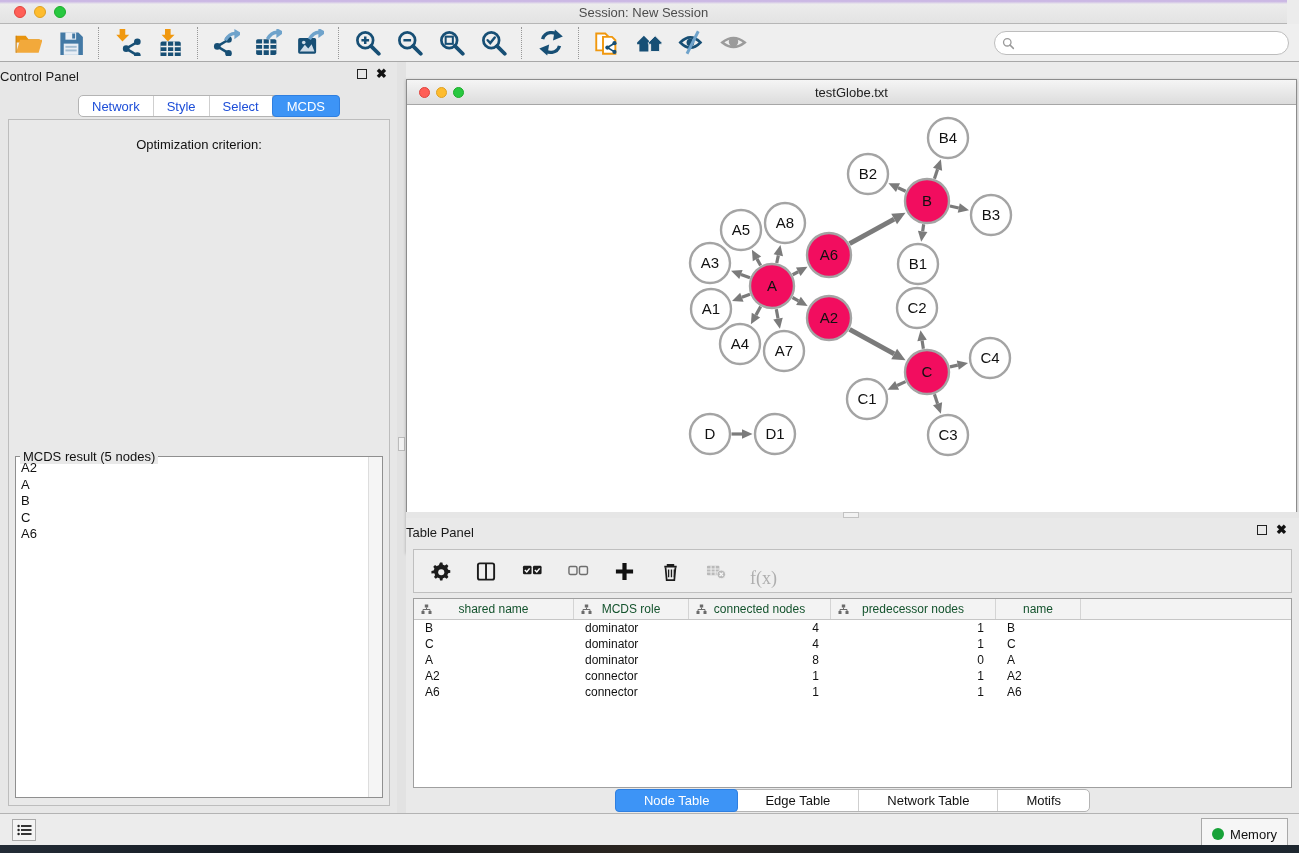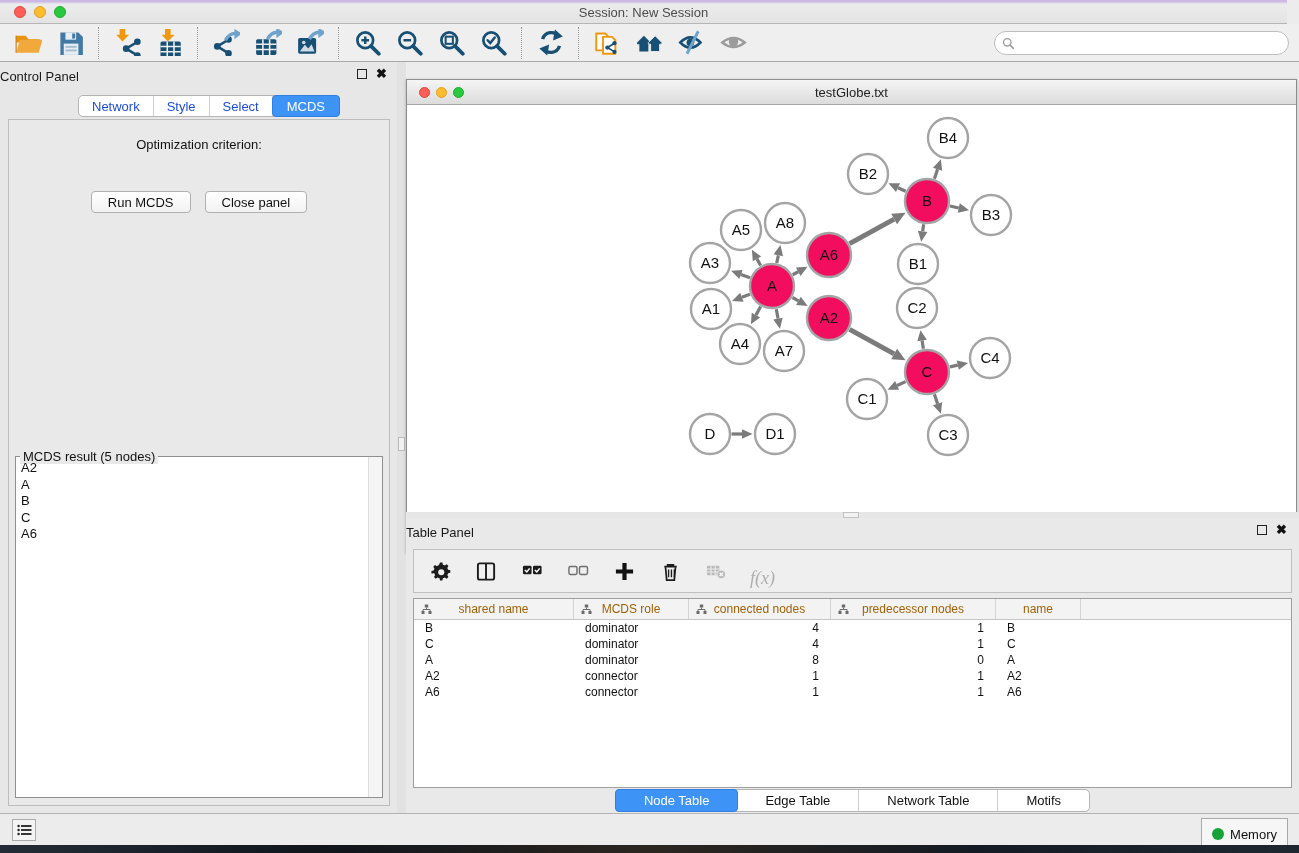--- a/index.html
+++ b/index.html
@@ -82,26 +82,26 @@
   
   .hsplit { position:absolute; left:406px; top:512px; width:893px; height:6px; background:#e6e6e6; }
   .hsplit .handle { position:absolute; left:437px; top:0; width:16px; height:6px; background:#f2f2f2; border:1px solid #c2c2c2; }
 
   
   .table-panel { position:absolute; left:406px; top:518px; width:893px; height:295px; background:#e9e9e9; }
   .tp-toolbar { position:absolute; left:7px; top:31px; width:879px; height:44px; background:#efefef;
     border:1px solid #bfbfbf; display:flex; align-items:center; padding-left:14px; gap:22px; }
   .tp-icon { display:flex; align-items:center; justify-content:center; width:24px; height:24px; }
   .tp-icon svg { width:21px; height:21px; }
-  .fx-label { font-family:"Liberation Serif", serif; font-style:italic; font-size:18px; color:#aeaeae;margin-top:14px; }
+  .fx-label { font-family:"Liberation Serif", serif; font-size:18px; color:#aeaeae;margin-top:14px; }
 
   .dtable { position:absolute; left:7px; top:80px; width:879px; height:190px; background:#fff;
     border:1px solid #9f9f9f; overflow:hidden; }
   .dt-header { display:flex; height:21px; background:#f3f3f3; border-bottom:1px solid #c6c6c6; }
-  .dt-hcell { display:flex; align-items:center; justify-content:center; gap:6px; font-size:12px; color:#a16207;
+  .dt-hcell { display:flex; align-items:center; justify-content:center; gap:6px; font-size:12px; color:#14532d;
     border-right:1px solid #d4d4d4; position:relative; }
   .dt-hcell svg { width:11px; height:11px; position:absolute; left:7px; }
   .dt-row { display:flex; height:16px; }
   .dt-cell { font-size:12px; color:#111; line-height:16px; white-space:nowrap; overflow:hidden; }
 
   .tp-tabs { position:absolute; left:0; right:0; top:271px; display:flex; justify-content:center; }
   .tp-tabbar { display:flex; background:#fff; border:1px solid #b4b4b4; border-radius:5px; height:23px; }
   .tp-tab { font-size:13px; padding:0 28px; display:flex; align-items:center; color:#111; border-right:1px solid #cfcfcf; }
   .tp-tab:last-child { border-right:none; }
   .tp-tab.sel { background:#3d94f6; color:#fff; border-radius:4px; margin:-1px; border:1px solid #2f7fe0; }
@@ -319,24 +319,20 @@
     </span>
   </div>
   <div class="ctabs" id="control-tabs">
       <div class="ctab">Network</div>
       <div class="ctab">Style</div>
       <div class="ctab">Select</div>
       <div class="ctab sel">MCDS</div>
     </div>
   <div class="cp-content">
     <div class="opt-label">Optimization criterion:</div>
-    <div class="btn-row">
-      <button class="pbtn">Run MCDS</button>
-      <button class="pbtn">Close panel</button>
-    </div>
     <div class="result-box">
       <span class="result-legend">MCDS result (5 nodes)</span>
       <div class="result-list" id="result-list">
           <div class="result-item">A2</div>
           <div class="result-item">A</div>
           <div class="result-item">B</div>
           <div class="result-item">C</div>
           <div class="result-item">A6</div>
         </div>
       <div class="result-scroll"></div>

